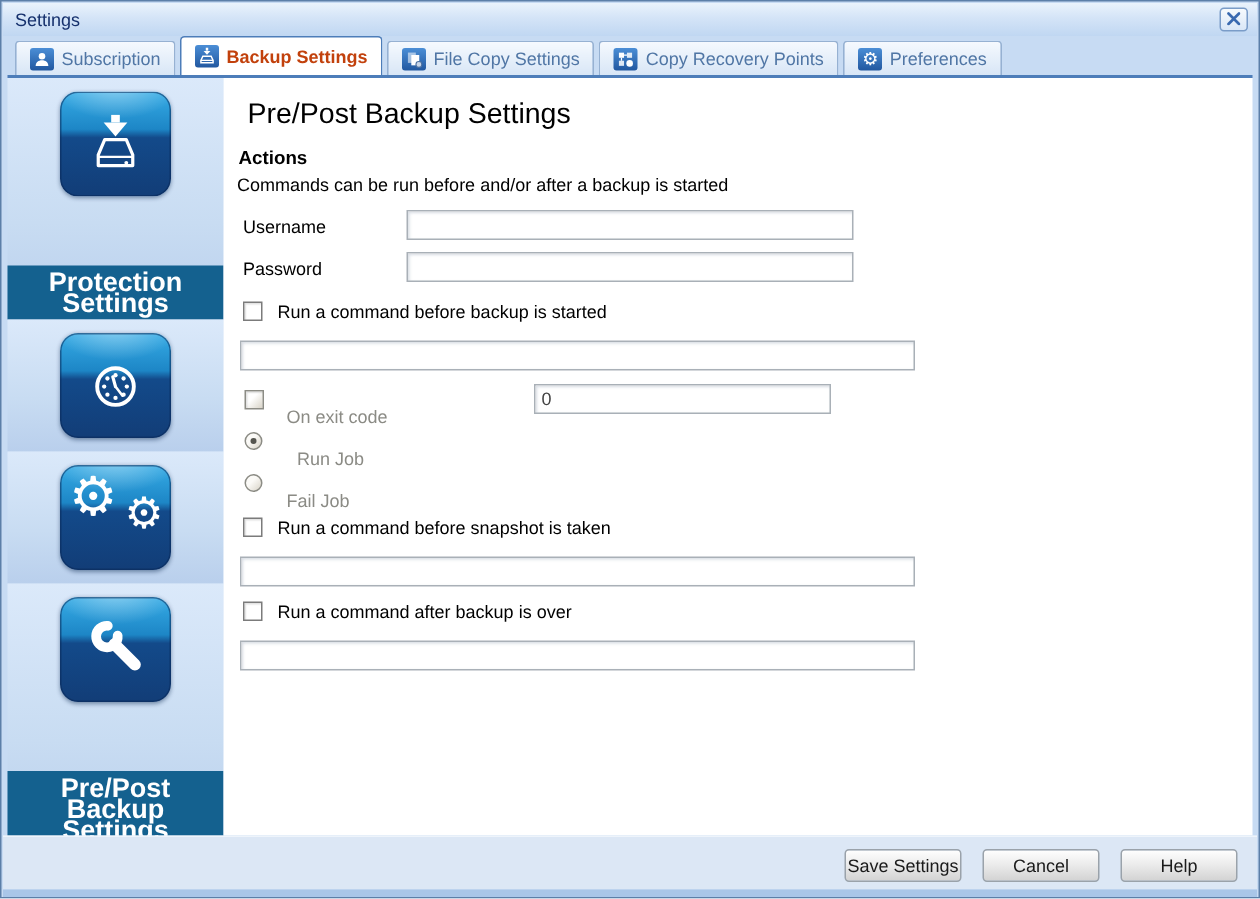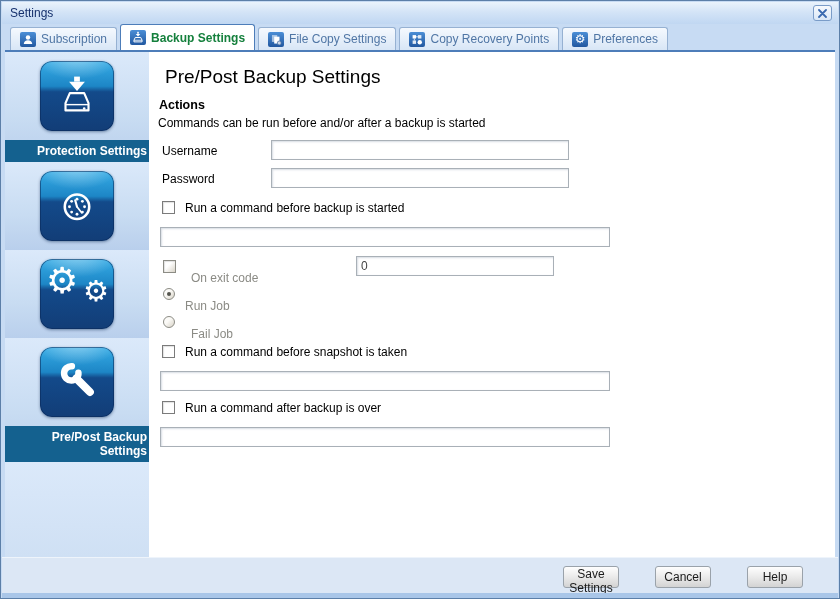--- a/index.html
+++ b/index.html
@@ -27,21 +27,21 @@
     display:flex; align-items:flex-end; border-bottom:2px solid #4d7db9; padding-left:5px;
   }
   .tab {
     height:23px; display:flex; align-items:center; gap:5px; padding:0 9px;
     margin-right:3px; background:linear-gradient(180deg,#f5f9fe,#d8e6f6);
     border:1px solid #96b1d2; border-bottom:none; border-radius:3px 3px 0 0;
     font-size:12px; color:#5076a5; white-space:nowrap; cursor:pointer;
   }
   .tab.active {
     height:26px; background:#ffffff; border-color:#4d7db9;
-    font-weight:bold; color:#15803d;
+    font-weight:bold; color:#c2410c;
   }
   .tico {
     width:16px; height:15px; border-radius:2px; flex:0 0 auto;
     background:linear-gradient(180deg,#4b8ed6 0%,#2258a0 100%);
     display:flex; align-items:center; justify-content:center; overflow:hidden;
   }
   .tico svg { display:block; }
   .tico .gear-glyph { color:#fff; font-size:12px; line-height:1; font-family:"DejaVu Sans", sans-serif; }
   
   .body { position:absolute; left:4px; right:4px; top:51px; height:505px; display:flex; }
@@ -51,22 +51,22 @@
   .tile-wrap { height:88px; display:flex; align-items:center; justify-content:center; }
   .tile {
     position:relative; width:74px; height:70px; border-radius:12px;
     background:
       radial-gradient(ellipse 95% 55% at 50% -8%, rgba(255,255,255,.45), rgba(255,255,255,0) 62%),
       linear-gradient(180deg,#36ace6 0%,#1d86c6 36%,#134a8a 44%,#123d77 100%);
     box-shadow:0 1px 3px rgba(0,30,70,.45), inset 0 0 0 1px rgba(9,40,88,.55);
     display:flex; align-items:center; justify-content:center;
   }
   .band {
-    background:#14618f; color:#fff; font-weight:bold; font-size:12px;
-    text-align:right; padding:4px 2px; line-height:14px;
+    background:#14618f; color:#fff; font-weight:bold; font-size:18px;
+    text-align:center; padding:4px 2px; line-height:14px;margin-top:37px;
   }
   .side-filler { flex:1; background:linear-gradient(180deg,#dbe9fa,#cfe0f4); }
   .content { position:relative; flex:1; background:#fff; font-size:12px; color:#000; }
   
   .abs { position:absolute; }
   .page-title { font-size:19px; color:#000; }
   .section-title { font-weight:bold; font-size:12.5px; }
   .inp {
     position:absolute; height:20px; border:1px solid #a9b0b7; background:#fff;
     box-shadow:inset 1px 1px 2px rgba(110,130,155,.28);
@@ -89,21 +89,21 @@
     border-radius:50%; background:#55554f;
   }
   .lbl { position:absolute; font-size:12px; color:#000; white-space:nowrap; }
   .lbl.dim { color:#8b8b85;margin-top:11px; }
   
   .footer {
     position:absolute; left:1px; right:1px; top:556px; height:36px;
     background:#dce7f5; border-top:1px solid #eef4fb;
   }
   .btn {
-    position:absolute; top:8px; width:56px; height:22px;
+    position:absolute; top:8px; width:78px; height:22px;
     border:1px solid #9aa2aa; border-radius:3px;
     background:linear-gradient(180deg,#fefefe 0%,#ececec 45%,#d3d3d3 100%);
     font-family:"Liberation Sans", sans-serif; font-size:12px; color:#1a1a1a; cursor:pointer;
   }
   .bottom-strip { position:absolute; left:1px; right:1px; top:592px; height:6px; background:#a9c6e8; }
   .gear-big { position:absolute; color:#fff; font-family:"DejaVu Sans", sans-serif; line-height:1; }
 </style>
 </head>
 <body>
 
@@ -249,21 +249,21 @@
 
       <div class="cb" style="left:13px; top:149px;"></div>
       <div class="lbl" style="left:36px; top:149px;">Run a command before backup is started</div>
       <input class="inp" style="left: 11px; top: 175px; width: 450px;" value="">
 
       <div class="cb disabled" style="left:14px; top:208px;"></div>
       <div class="lbl dim" style="left:42px; top:208px;">On exit code</div>
       <input class="inp" style="left: 207px; top: 204px; width: 198px;" value="0">
 
       <div class="radio selected" style="left:14px; top:236px;"></div>
-      <div class="lbl dim" style="left:36px; top:236px;">Run Job</div>
+      <div class="lbl dim" style="left:49px; top:236px;">Run Job</div>
 
       <div class="radio" style="left:14px; top:264px;"></div>
       <div class="lbl dim" style="left:42px; top:264px;">Fail Job</div>
 
       <div class="cb" style="left:13px; top:293px;"></div>
       <div class="lbl" style="left:36px; top:293px;">Run a command before snapshot is taken</div>
       <input class="inp" style="left: 11px; top: 319px; width: 450px;" value="">
 
       <div class="cb" style="left:13px; top:349px;"></div>
       <div class="lbl" style="left:36px; top:349px;">Run a command after backup is over</div>

